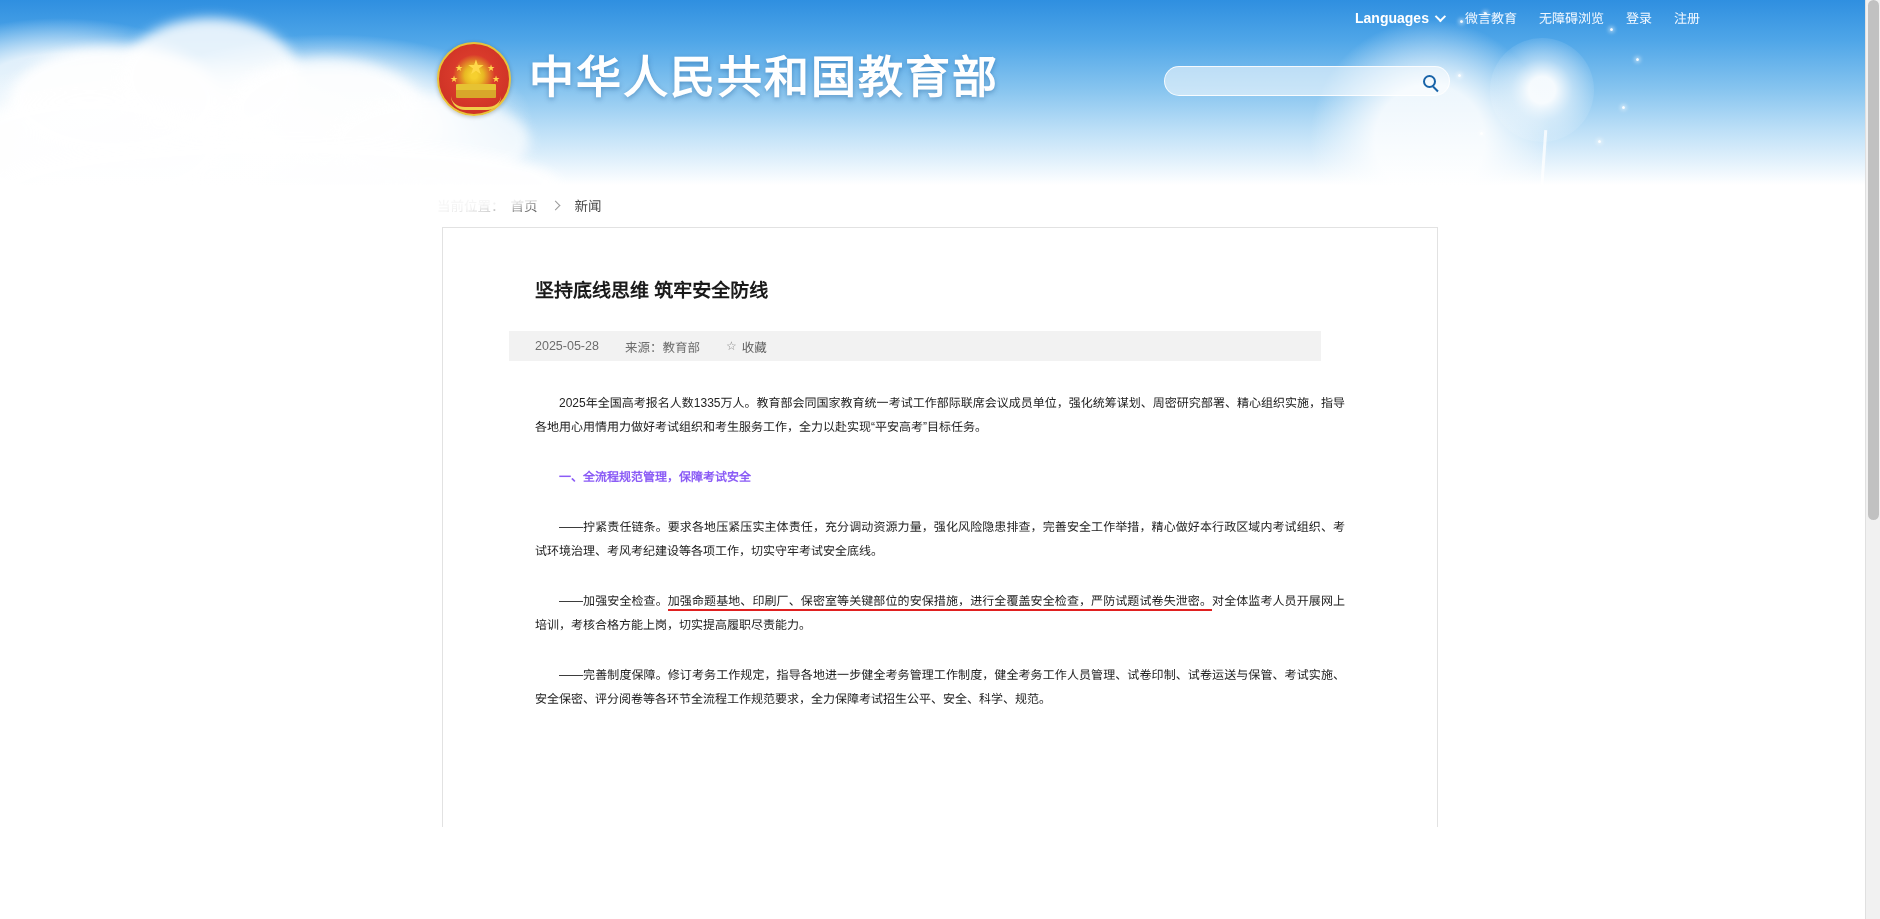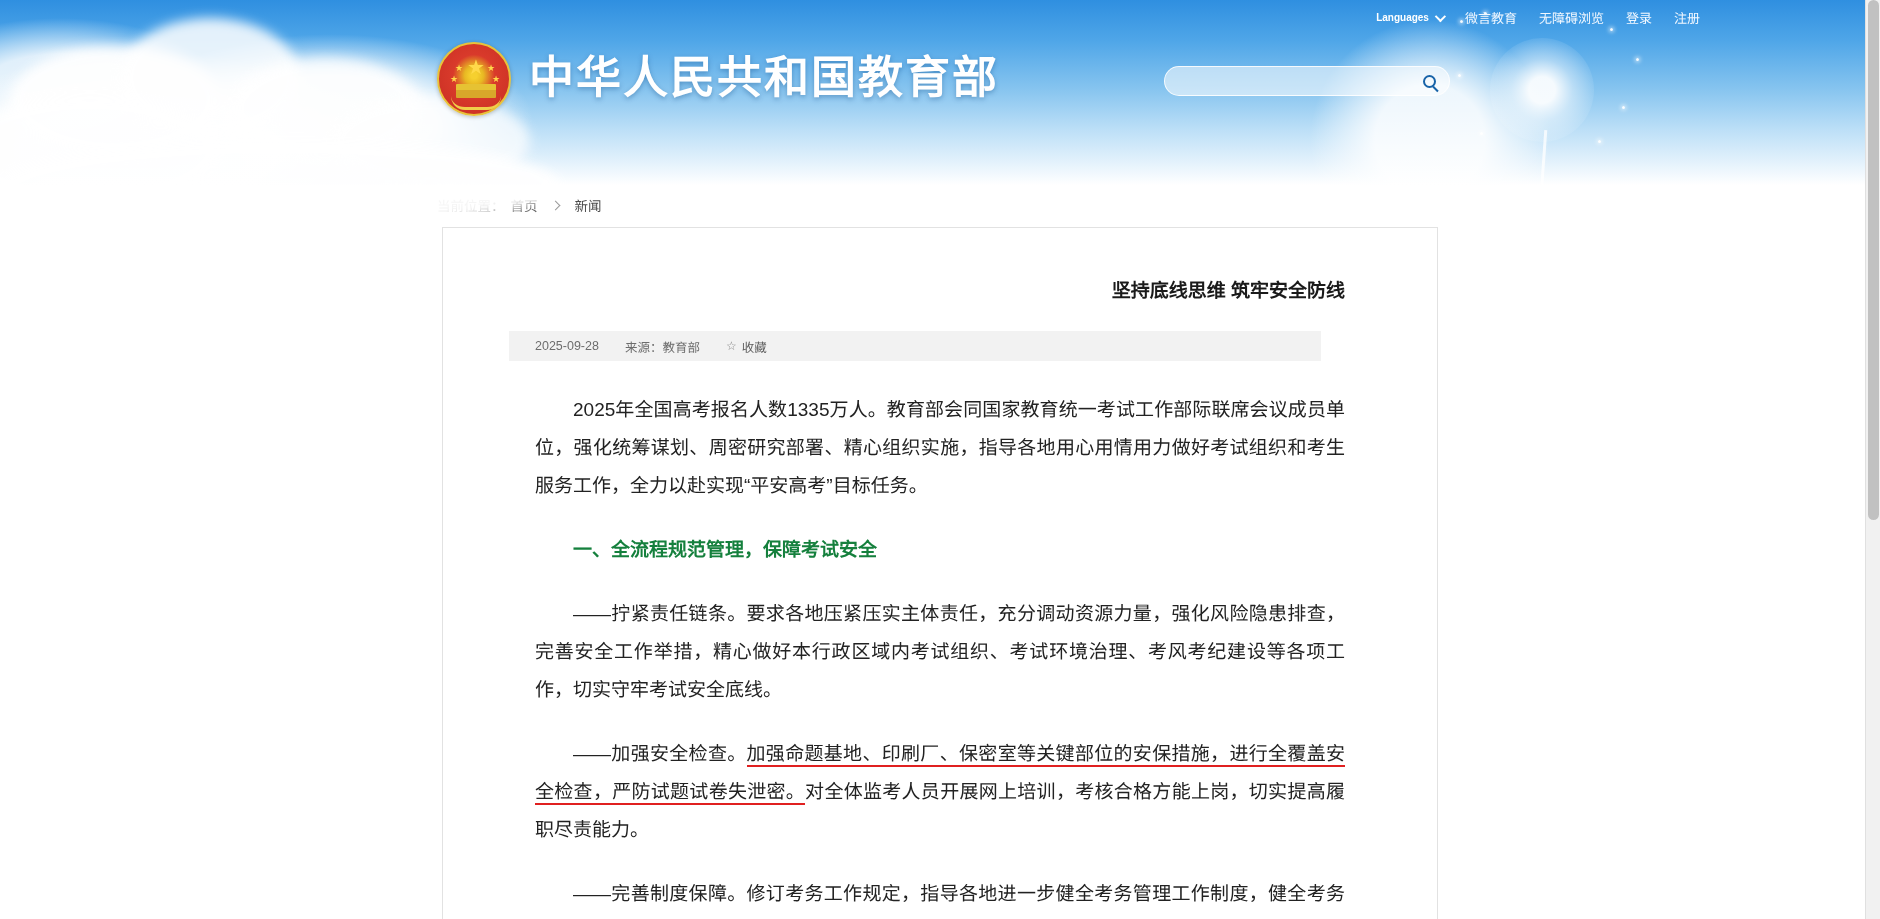--- a/index.html
+++ b/index.html
@@ -80,21 +80,21 @@
     position: absolute;
     top: 8px; right: 180px;
     display: flex;
     align-items: center;
     gap: 22px;
     font-size: 13px;
     color: #ffffff;
     z-index: 5;
   }
   .topnav .item { cursor: pointer; white-space: nowrap; color:#f2f8ff; }
-  .topnav .lang { display:flex; align-items:center; gap:6px; font-weight: bold; font-size:10px; color:#ffffff;}
+  .topnav .lang { display:flex; align-items:center; gap:6px; font-weight: bold; font-size:14px; color:#ffffff;}
   .chev {
     display:inline-block;
     width: 8px; height: 8px;
     border-right: 2px solid #ffffff;
     border-bottom: 2px solid #ffffff;
     transform: rotate(45deg) translateY(-2px);
   }
 
   
   .brand {
@@ -224,21 +224,21 @@
     position: relative;
     margin: 0 auto;
     width: 996px;
     min-height: 600px;
     background: #ffffff;
     border: 1px solid #e2e2e2;
     border-bottom: none;
     padding: 48px 92px 40px 92px;
   }
   .art-title {
-    text-align: right;
+    text-align: left;
     font-size: 19px;
     font-weight: bold;
     color: #1a1a1a;
     line-height: 1.55;
   }
   .art-title .l2 { font-size: 19px; }
 
   .meta {
     margin-top: 26px;
     height: 30px;
@@ -251,29 +251,29 @@
     color: #6d6d6d;
     width: 812px;
     margin-left: -26px;
   }
   .meta .fav { display:flex; align-items:center; gap:5px; cursor:pointer; color:#5d5d5d;}
   .star-ico { color:#8a8a8a; font-size: 12px; }
 
   .body { margin-top: 30px; }
   .body p {
     margin: 0 0 26px 0;
-    font-size: 19px;
+    font-size: 12px;
     line-height: 2.0;
     color: #222222;
     text-align: justify;
     text-indent: 2em;
   }
   .body p.section {
     font-weight: bold;
-    color: #15803d;
+    color: #8b5cf6;
   }
   .hl {
     border-bottom: 2px solid #e02020;
     padding-bottom: 1px;
   }
 
   .scroll-track {
     position: absolute;
     top: 0; right: 0;
     width: 15px;
@@ -356,21 +356,21 @@
     <span class="sep"></span>
     <a href="#">新闻</a>
   </div>
 
   <div class="article-card">
     <div class="art-title">
       <div>坚持底线思维 筑牢安全防线</div>
     </div>
 
     <div class="meta">
-      <span>2025-09-28</span>
+      <span>2025-05-28</span>
       <span>来源：教育部</span>
       <span class="fav">
         <span class="star-ico">☆</span>
         <span>收藏</span>
       </span>
     </div>
 
     <div class="body">
       <p>2025年全国高考报名人数1335万人。教育部会同国家教育统一考试工作部际联席会议成员单位，强化统筹谋划、周密研究部署、精心组织实施，指导各地用心用情用力做好考试组织和考生服务工作，全力以赴实现“平安高考”目标任务。</p>
       <p class="section">一、全流程规范管理，保障考试安全</p>

